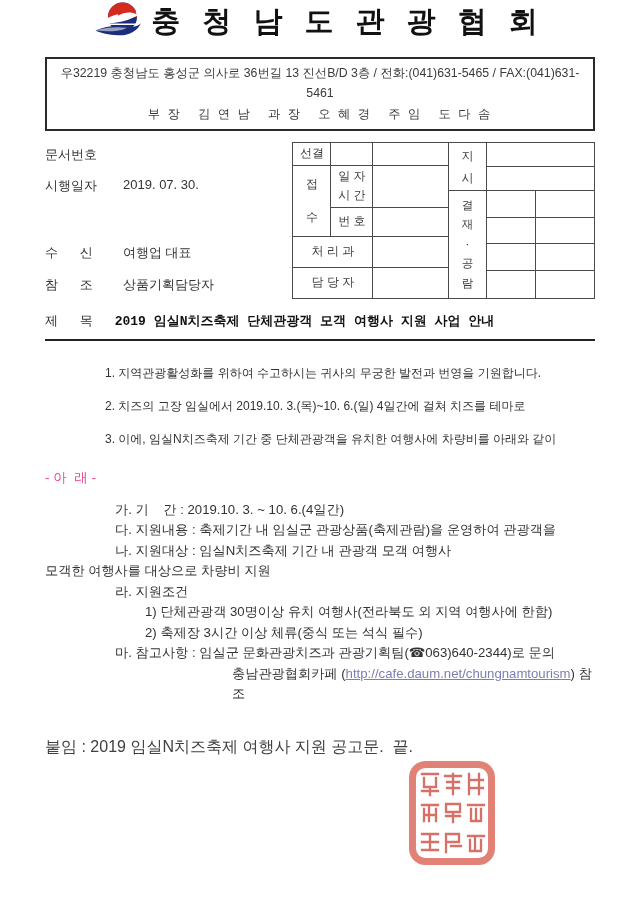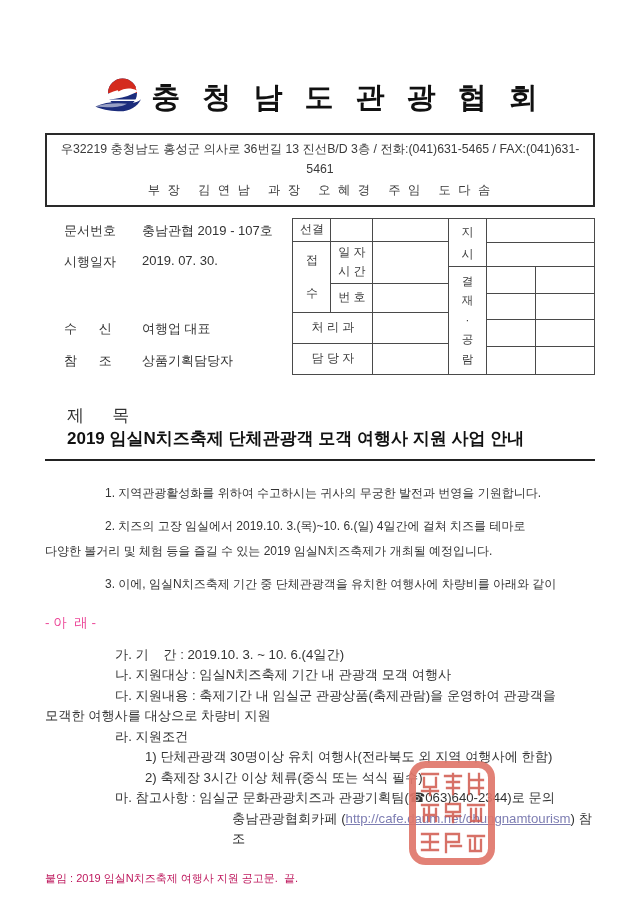--- a/index.html
+++ b/index.html
@@ -1,64 +1,64 @@
 <!DOCTYPE html>
 <html><head>
 <meta charset="utf-8">
 <style>
   html,body{margin:0;padding:0;background:#fff;}
   .page{position:relative;width:640px;height:905px;background:#ffffff;overflow:hidden;
         font-family:"Liberation Sans","DejaVu Sans",sans-serif;color:#222;}
   .content{position:absolute;left:45px;width:550px;top:0;}
 
   
-  .header{margin-top:76px;display:flex;justify-content:center;align-items:center;gap:8px;}
+  .header{display:flex;justify-content:center;align-items:center;gap:8px;}
   .org-title{font-size:29px;font-weight:bold;letter-spacing:7px;color:#111;white-space:pre-wrap;}
 
   
   .addr-box{margin-top:13px;border:2px solid #2a2a2a;text-align:center;
             font-size:12.3px;color:#3a3a3a;padding:4px 0 5px 0;line-height:1.65;}
   .addr-line2{letter-spacing:2px;white-space:pre-wrap;}
 
   
   .info-row{position:relative;margin-top:9px;height:160px;}
-  .info-line{position:absolute;left:19px;display:flex;font-size:13px;color:#333;white-space:pre-wrap;}
+  .info-line{position:absolute;left:0;display:flex;font-size:13px;color:#333;white-space:pre-wrap;}
   .info-label{width:78px;}
   .apv-wrap{position:absolute;right:0;top:2px;display:flex;}
   table.apv{border-collapse:collapse;font-size:12px;color:#3d3d3d;table-layout:fixed;}
   table.apv td{border:1.4px solid #4a4a4a;text-align:center;vertical-align:middle;
                padding:0;white-space:pre-line;}
   .w37{width:37px;margin-left:42px;} .w41{width:41px;} .w75{width:75px;} .w48{width:48px;} .w58{width:58px;} .w106{width:106px;}
   .cell-jeopsu{line-height:33px;}
   .cell-jisi{line-height:22px;}
   .cell-gyeoljae{line-height:19.5px;font-size:11.5px;}
   .cell-datetime{line-height:19px;}
 
   
-  .subject-row{margin-top:28px;display:flex;align-items:baseline;font-size:17px;
-               border-bottom:2px solid #222;padding-bottom:9px;flex-direction:column;}
+  .subject-row{margin-top:12px;display:flex;align-items:baseline;font-size:13px;
+               border-bottom:2px solid #222;padding-bottom:9px;}
   .subject-label{white-space:pre-wrap;color:#333;}
-  .subject-text{font-weight:bold;margin-left:22px;color:#111;}
+  .subject-text{font-weight:bold;margin-left:22px;color:#111;font-family:Liberation Mono, monospace;}
 
   
   .body-block{margin-top:20px;font-size:12px;color:#333;}
   .bl{line-height:25px;white-space:pre-wrap;}
   .indent{text-indent:60px;}
   .pgap{margin-top:8px;}
   .below-divider{text-align:left;margin-top:17px;font-size:13.5px;color:#ec4899;white-space:pre-wrap;}
 
   
   .details{margin-top:13px;font-size:13.2px;color:#333;line-height:20.5px;}
   .d-item{margin-left:70px;white-space:pre-wrap;}
   .d-sub{margin-left:100px;white-space:pre-wrap;}
   .d-cont-da{white-space:pre-wrap;}
   .d-cont-ma{margin-left:187px;white-space:pre-wrap;}
   a.cafe-link{color:#7d7db2;text-decoration:underline;}
 
-  .attachment{margin-top:21px;font-size:11px;color:#be185d;white-space:pre-wrap;}
+  .attachment{margin-top:32px;font-size:16px;color:#404040;white-space:pre-wrap;}
   .seal{position:absolute;left:408px;top:760px;z-index:1;opacity:0.92;}
 </style>
 </head>
 <body>
 
 <div class="page">
   <div class="content">
 
     <div class="header">
       <span>
@@ -76,21 +76,20 @@
     </div>
 
     <div class="addr-box">
       <div class="addr-line1">우32219 충청남도 홍성군 의사로 36번길 13 진선B/D 3층 / 전화:(041)631-5465 / FAX:(041)631-5461</div>
       <div class="addr-line2">부 장   김 연 남   과 장   오 혜 경   주 임   도 다 솜</div>
     </div>
 
     <div class="info-row">
       <div class="info-line" style="top:6px">
         <span class="info-label">문서번호</span>
-        <span>충남관협 2019 - 107호</span>
       </div>
       <div class="info-line" style="top:37px">
         <span class="info-label">시행일자</span>
         <span>2019. 07. 30.</span>
       </div>
       <div class="info-line" style="top:104px">
         <span class="info-label">수      신</span>
         <span>여행업 대표</span>
       </div>
       <div class="info-line" style="top:136px">
@@ -164,30 +163,29 @@
     </div>
 
     <div class="subject-row">
       <span class="subject-label">제      목</span>
       <span class="subject-text">2019 임실N치즈축제 단체관광객 모객 여행사 지원 사업 안내</span>
     </div>
 
     <div class="body-block">
       <div class="bl indent">1. 지역관광활성화를 위하여 수고하시는 귀사의 무궁한 발전과 번영을 기원합니다.</div>
       <div class="bl indent pgap">2. 치즈의 고장 임실에서 2019.10. 3.(목)~10. 6.(일) 4일간에 걸쳐 치즈를 테마로</div>
-      <div class="bl">다양한 볼거리 및 체험 등을 즐길 수 있는 2019 임실N치즈축제가 개최될 예정입니다.</div>
       <div class="bl indent pgap">3. 이에, 임실N치즈축제 기간 중 단체관광객을 유치한 여행사에 차량비를 아래와 같이</div>
     </div>
 
     <div class="below-divider">- 아  래 -</div>
 
     <div class="details">
       <div class="d-item">가. 기    간 : 2019.10. 3. ~ 10. 6.(4일간)</div>
+      <div class="d-item">다. 지원내용 : 축제기간 내 임실군 관광상품(축제관람)을 운영하여 관광객을</div>
       <div class="d-item">나. 지원대상 : 임실N치즈축제 기간 내 관광객 모객 여행사</div>
-      <div class="d-item">다. 지원내용 : 축제기간 내 임실군 관광상품(축제관람)을 운영하여 관광객을</div>
       <div class="d-cont-da">모객한 여행사를 대상으로 차량비 지원</div>
       <div class="d-item">라. 지원조건</div>
       <div class="d-sub">1) 단체관광객 30명이상 유치 여행사(전라북도 외 지역 여행사에 한함)</div>
       <div class="d-sub">2) 축제장 3시간 이상 체류(중식 또는 석식 필수)</div>
       <div class="d-item">마. 참고사항 : 임실군 문화관광치즈과 관광기획팀(☎063)640-2344)로 문의</div>
       <div class="d-cont-ma"><span>충남관광협회카페 (</span><a class="cafe-link" href="#">http://cafe.daum.net/chungnamtourism</a><span>) 참조</span></div>
     </div>
 
     <div class="attachment">붙임 : 2019 임실N치즈축제 여행사 지원 공고문.  끝.</div>
 

